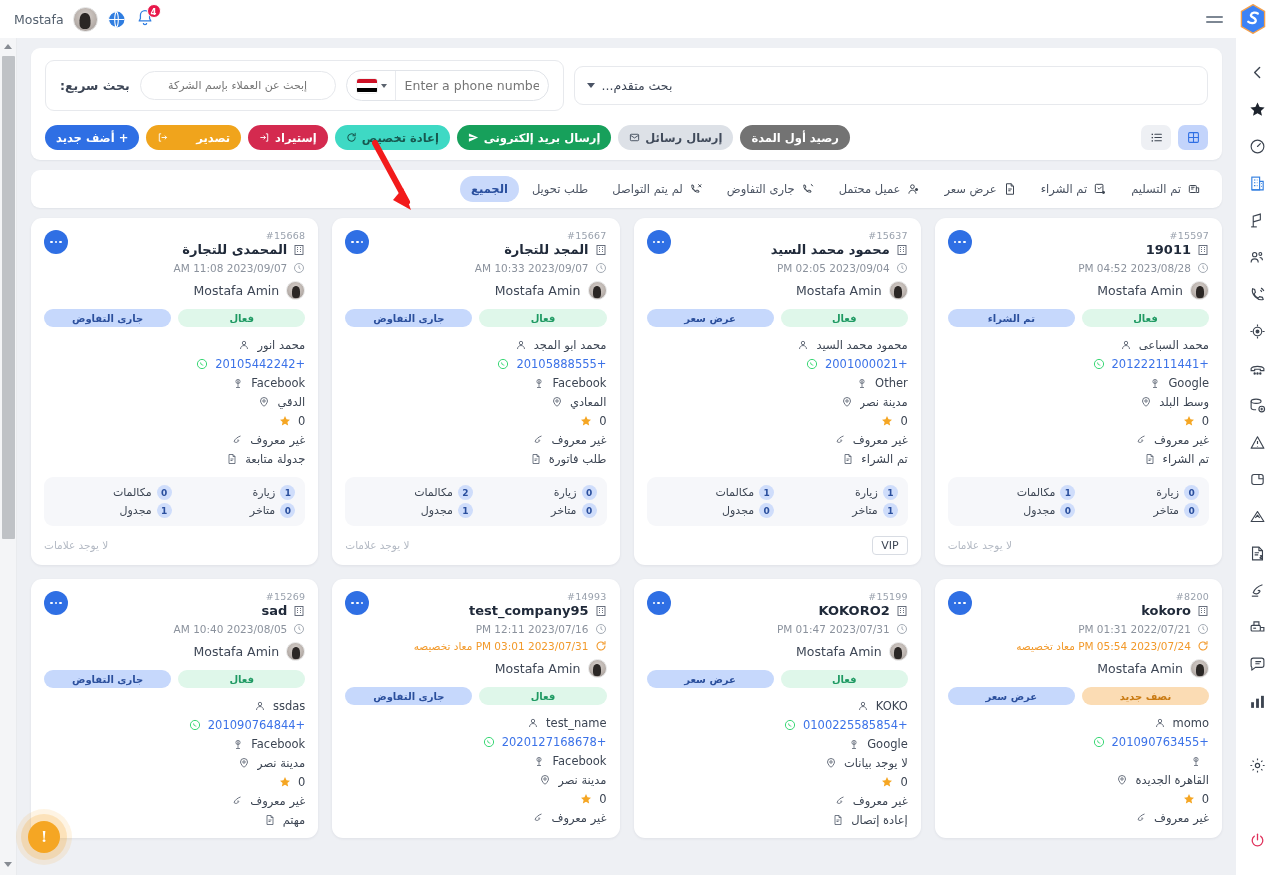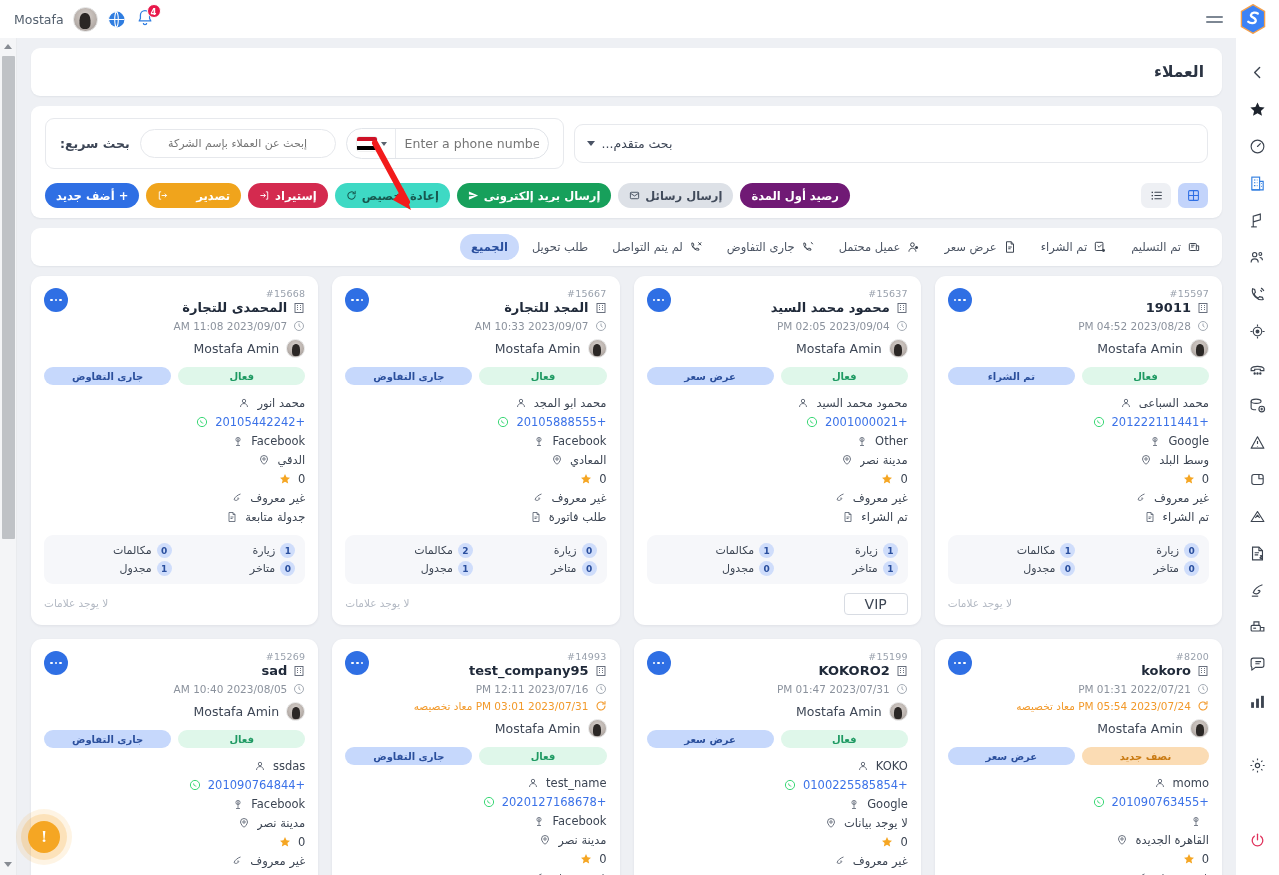--- a/index.html
+++ b/index.html
@@ -138,21 +138,21 @@
     height: 25px; border-radius: 13px; padding: 8px 11px; border:0; cursor:pointer;
     font-family: inherit; font-size: 11.5px; font-weight: 700; color:#fff;
     display:flex; align-items:center; gap:5px; white-space: nowrap;
   }
   .abtn.blue   { background:#2f6fe4; }
   .abtn.orange { background:#f0a41c;gap:28px; }
   .abtn.red    { background:#d42a4f; }
   .abtn.teal   { background:#3ed9c4; color:#17584f; }
   .abtn.green  { background:#17a05b; }
   .abtn.gray   { background:#dde1e7; color:#404a5a; }
-  .abtn.dgreen { background:#701a75;text-align:right; }
+  .abtn.dgreen { background:#737373;text-align:right; }
   .abtn svg { width: 11px; height: 11px; }
 
   
   .tabs-panel { margin-top: 10px; padding: 6px 10px; display:flex; align-items:center; gap: 2px; }
   .tab {
     display:flex; align-items:center; gap:6px; padding: 6px 11px; border-radius: 14px;
     font-size: 11.5px; color:#4a5362; cursor:pointer; white-space:nowrap;
   }
   .tab.active { background:#c9d9fb; color:#2a4f9e; font-weight:700; }
   .tab svg { width: 14px; height: 14px; }
@@ -204,22 +204,22 @@
     display:grid; grid-template-columns: 1fr 1fr; gap: 3px 6px;
   }
   .stat { display:flex; align-items:center; gap:5px; font-size: 11px; color:#3d4654; }
   .stat .num {
     min-width: 15px; height: 15px; border-radius:50%; background:#cfddfb; color:#2a4f9e;
     font-size: 9px; font-weight:700; display:flex; align-items:center; justify-content:center;
   }
   .tags { margin-top: 9px; min-height: 20px; display:flex; align-items:center; }
   .tag-none { font-size: 10.5px; color:#b4bac4; margin-right: auto; }
   .tag-chip {
-    border:1px solid #d8dce3; border-radius:4px; padding: 2px 20px;
-    font-size: 14px; color:#3d4654; margin-left: auto; direction: ltr;
+    border:1px solid #d8dce3; border-radius:4px; padding: 2px 8px;
+    font-size: 11px; color:#3d4654; margin-left: auto; direction: ltr;
   }
   .dots-btn {
     position:absolute; top: 12px; left: 13px;
     width: 24px; height: 24px; border-radius:50%; background:#2f6fe4;
     display:flex; align-items:center; justify-content:center; gap:2px; cursor:pointer;
   }
   .dots-btn i { width:2.6px; height:2.6px; border-radius:50%; background:#fff; display:block; }
 
   
   .red-arrow { position:absolute; left: 367px; top: 140px; z-index: 60; pointer-events:none; }
@@ -397,23 +397,20 @@
   <div class="rail-item" style="margin-bottom:16px">
     <svg viewBox="0 0 24 24" fill="none" stroke="#e0315b" stroke-width="1.8" stroke-linecap="round">
         <path d="M12 3v8"></path>
         <path d="M7.5 6A7.5 7.5 0 1016.5 6"></path>
       </svg>
   </div>
 </div>
 
 <div class="main">
 
-  <div class="panel title-panel">
-    <div class="page-title">العملاء</div>
-  </div>
 
   <div class="panel tools-panel">
     <div class="search-row">
       <div class="adv-box">
         <div class="adv-inner">
           <span class="adv-text">بحث متقدم...</span>
           <span class="chev-d"></span>
         </div>
       </div>
       <div class="quick-box">

